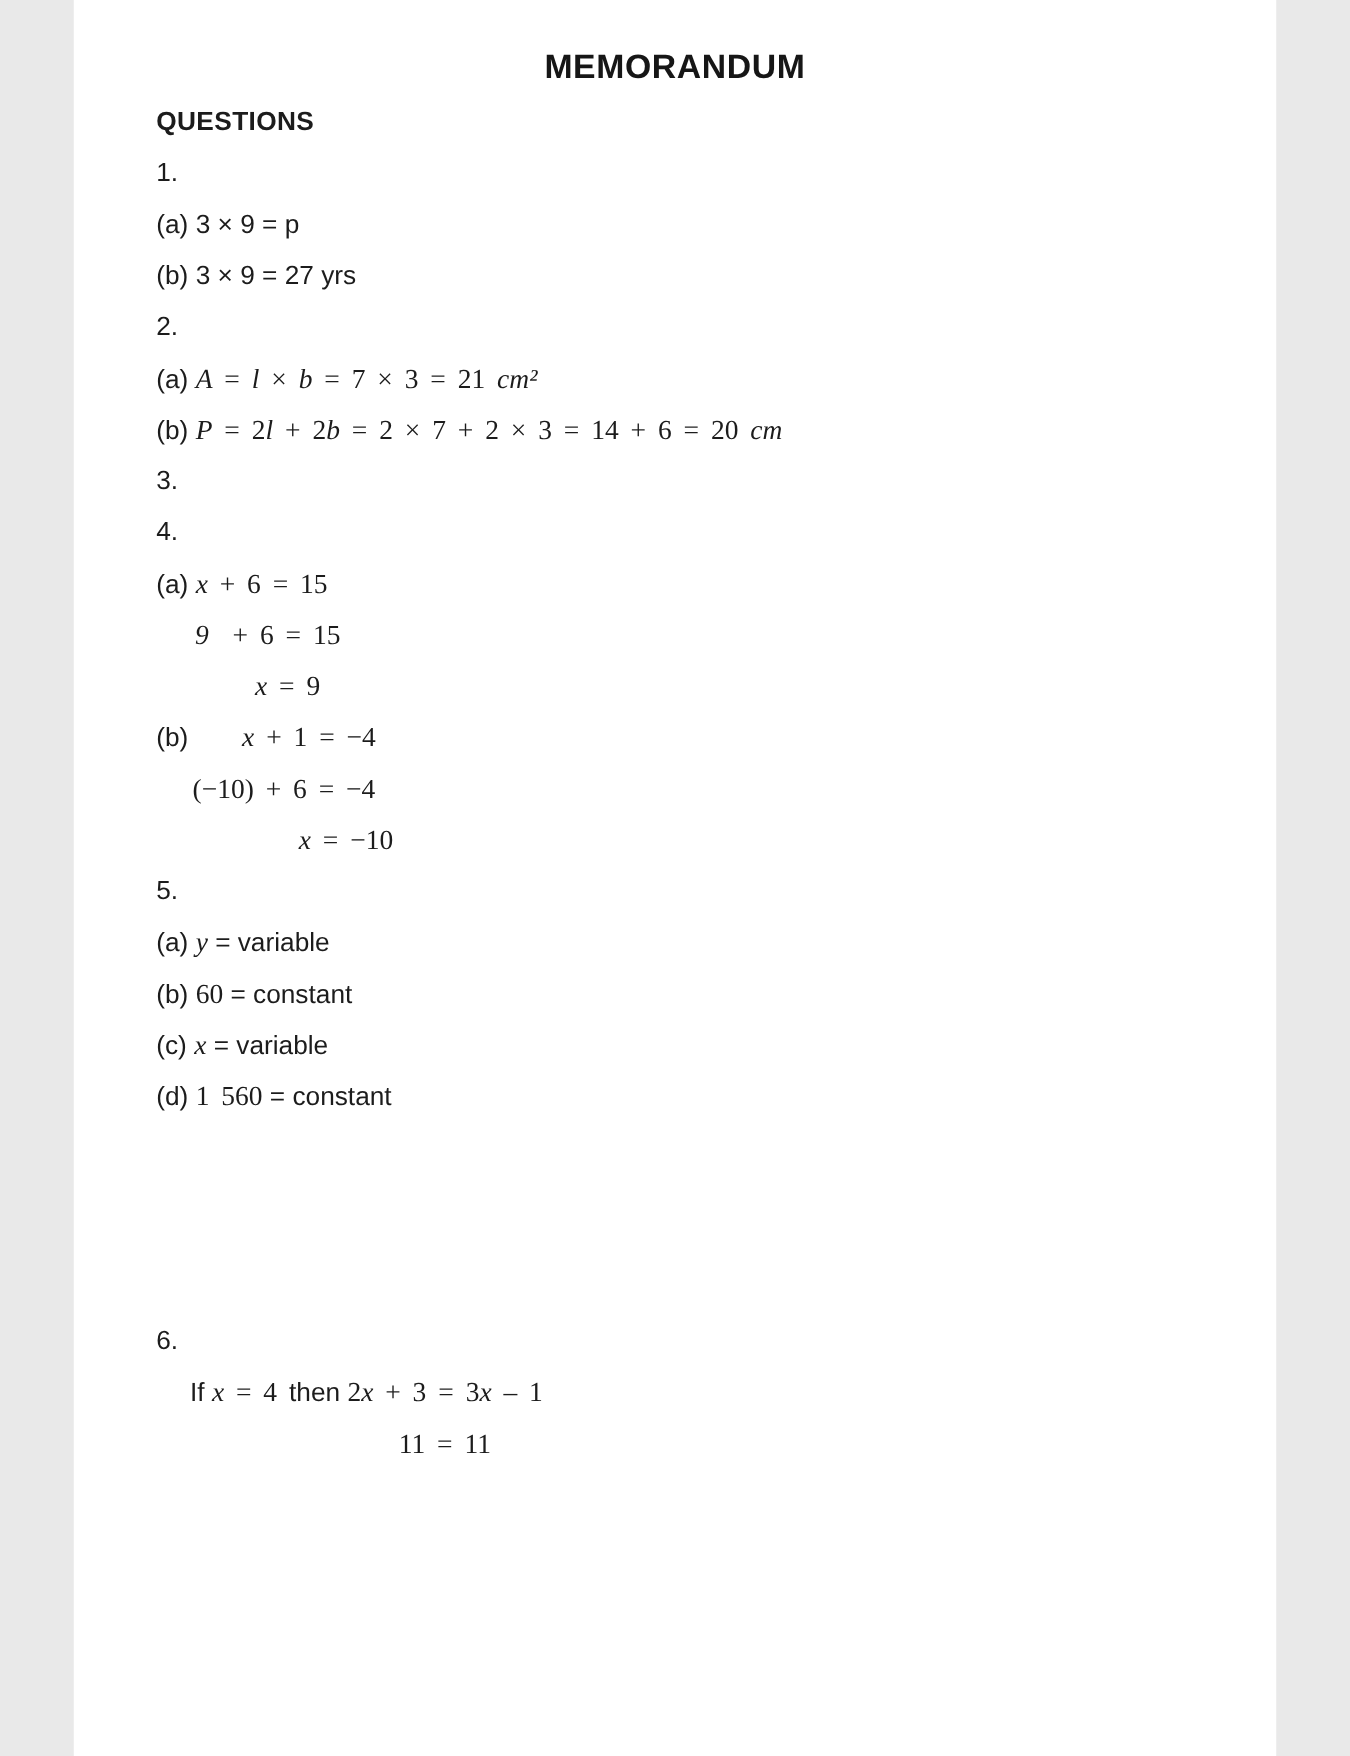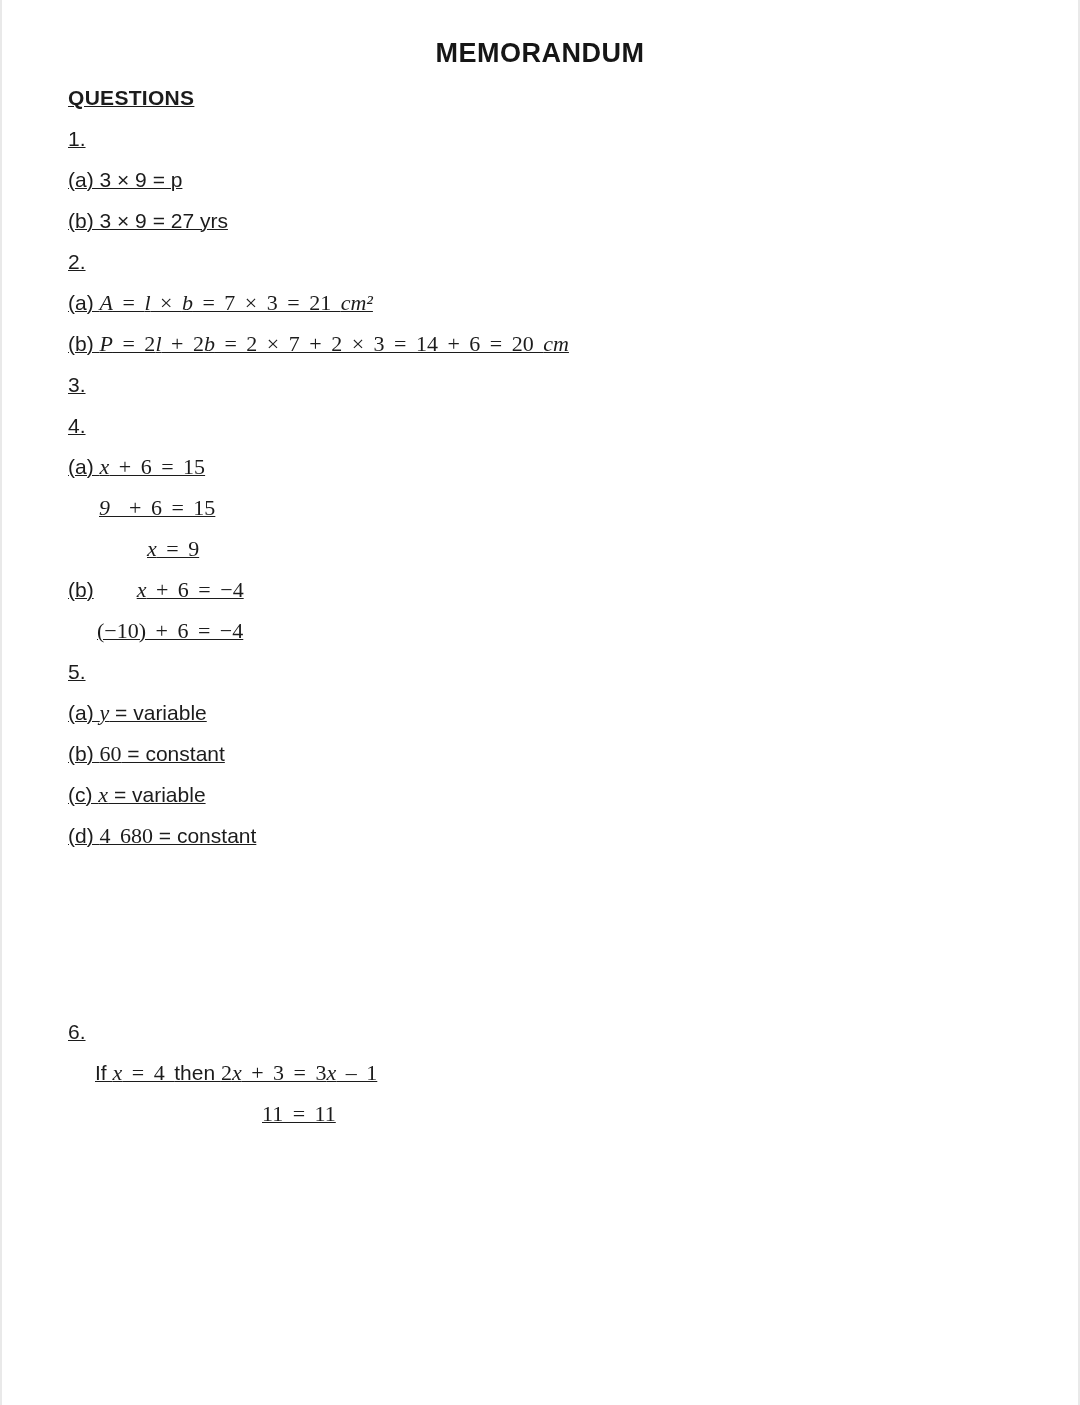--- a/index.html
+++ b/index.html
@@ -1,18 +1,18 @@
 <!DOCTYPE html>
 <html><head>
 <meta charset="utf-8">
 <style>
   html, body { margin: 0; padding: 0; background: #e9e9e9; }
   .page {
     position: relative;
-    width: 1076px;
+    width: 962px;
     height: 1405px;
     margin: 0 auto;
     background: #ffffff;
     color: #1c1c1c;
     box-sizing: border-box;
     overflow: hidden;
     font-family: "Liberation Sans", sans-serif;
   }
   .doc-title {
     margin: 0;
@@ -22,21 +22,20 @@
     font-weight: bold;
     font-size: 27px;
     line-height: 30px;
     letter-spacing: 0.5px;
     color: #161616;
   }
   .content {
     margin-top: 9px;
     padding-left: 66px;
     padding-right: 40px;
-    text-decoration: underline;
   }
   .line {
     height: 41px;
     line-height: 41px;
     white-space: pre;
   }
   .line span { white-space: pre; vertical-align: baseline; }
   .sans   { font-family: "Liberation Sans", sans-serif; font-size: 21px; }
   .sans-b { font-family: "Liberation Sans", sans-serif; font-size: 21px; font-weight: bold; letter-spacing: 0.3px; }
   .ser    { font-family: "Liberation Serif", serif; font-size: 22px; word-spacing: 4px; }
@@ -53,24 +52,25 @@
       <div class="line"><span class="sans">(a) 3 × 9 = p</span></div>
       <div class="line"><span class="sans">(b) 3 × 9 = 27 yrs</span></div>
       <div class="line"><span class="sans">2.</span></div>
       <div class="line"><span class="sans">(a) </span><span class="ser-i">A</span><span class="ser"> = </span><span class="ser-i">l</span><span class="ser"> × </span><span class="ser-i">b</span><span class="ser"> = 7 × 3 = 21 </span><span class="ser-i">cm²</span></div>
       <div class="line"><span class="sans">(b) </span><span class="ser-i">P</span><span class="ser"> = 2</span><span class="ser-i">l</span><span class="ser"> + 2</span><span class="ser-i">b</span><span class="ser"> = 2 × 7 + 2 × 3 = 14 + 6 = 20 </span><span class="ser-i">cm</span></div>
       <div class="line"><span class="sans">3.</span></div>
       <div class="line"><span class="sans">4.</span></div>
       <div class="line"><span class="sans">(a) </span><span class="ser-i">x</span><span class="ser"> + 6 = 15</span></div>
       <div class="line" style="padding-left: 31px;"><span class="ser-i">9</span><span class="ser">  + 6 = 15</span></div>
       <div class="line" style="padding-left: 79px;"><span class="ser-i">x</span><span class="ser"> = 9</span></div>
-      <div class="line"><span class="sans">(b)</span><span class="ser-i" style="margin-left: 43px;">x</span><span class="ser"> + 6 = −4</span></div>
+      <div class="line"><span class="sans">(b)</span><span class="ser-i" style="margin-left: 43px;">x</span><span class="ser"> + 1 = −4</span></div>
       <div class="line" style="padding-left: 29px;"><span class="ser">(−10) + 6 = −4</span></div>
+      <div class="line" style="padding-left: 114px;"><span class="ser-i">x</span><span class="ser"> = −10</span></div>
       <div class="line"><span class="sans">5.</span></div>
       <div class="line"><span class="sans">(a) </span><span class="ser-i">y</span><span class="sans"> = variable</span></div>
       <div class="line"><span class="sans">(b) </span><span class="ser">60</span><span class="sans"> = constant</span></div>
       <div class="line"><span class="sans">(c) </span><span class="ser-i">x</span><span class="sans"> = variable</span></div>
-      <div class="line"><span class="sans">(d) </span><span class="ser">4 680</span><span class="sans"> = constant</span></div>
+      <div class="line"><span class="sans">(d) </span><span class="ser">1 560</span><span class="sans"> = constant</span></div>
       <div class="line" style="margin-top: 155px;"><span class="sans">6.</span></div>
       <div class="line" style="padding-left: 27px;"><span class="sans">If </span><span class="ser-i">x</span><span class="ser"> = 4 </span><span class="sans">then </span><span class="ser">2</span><span class="ser-i">x</span><span class="ser"> + 3 = 3</span><span class="ser-i">x</span><span class="ser"> – 1</span></div>
       <div class="line" style="padding-left: 194px;"><span class="ser">11 = 11</span></div>
     </div>
 </div>
 
 </body></html>

